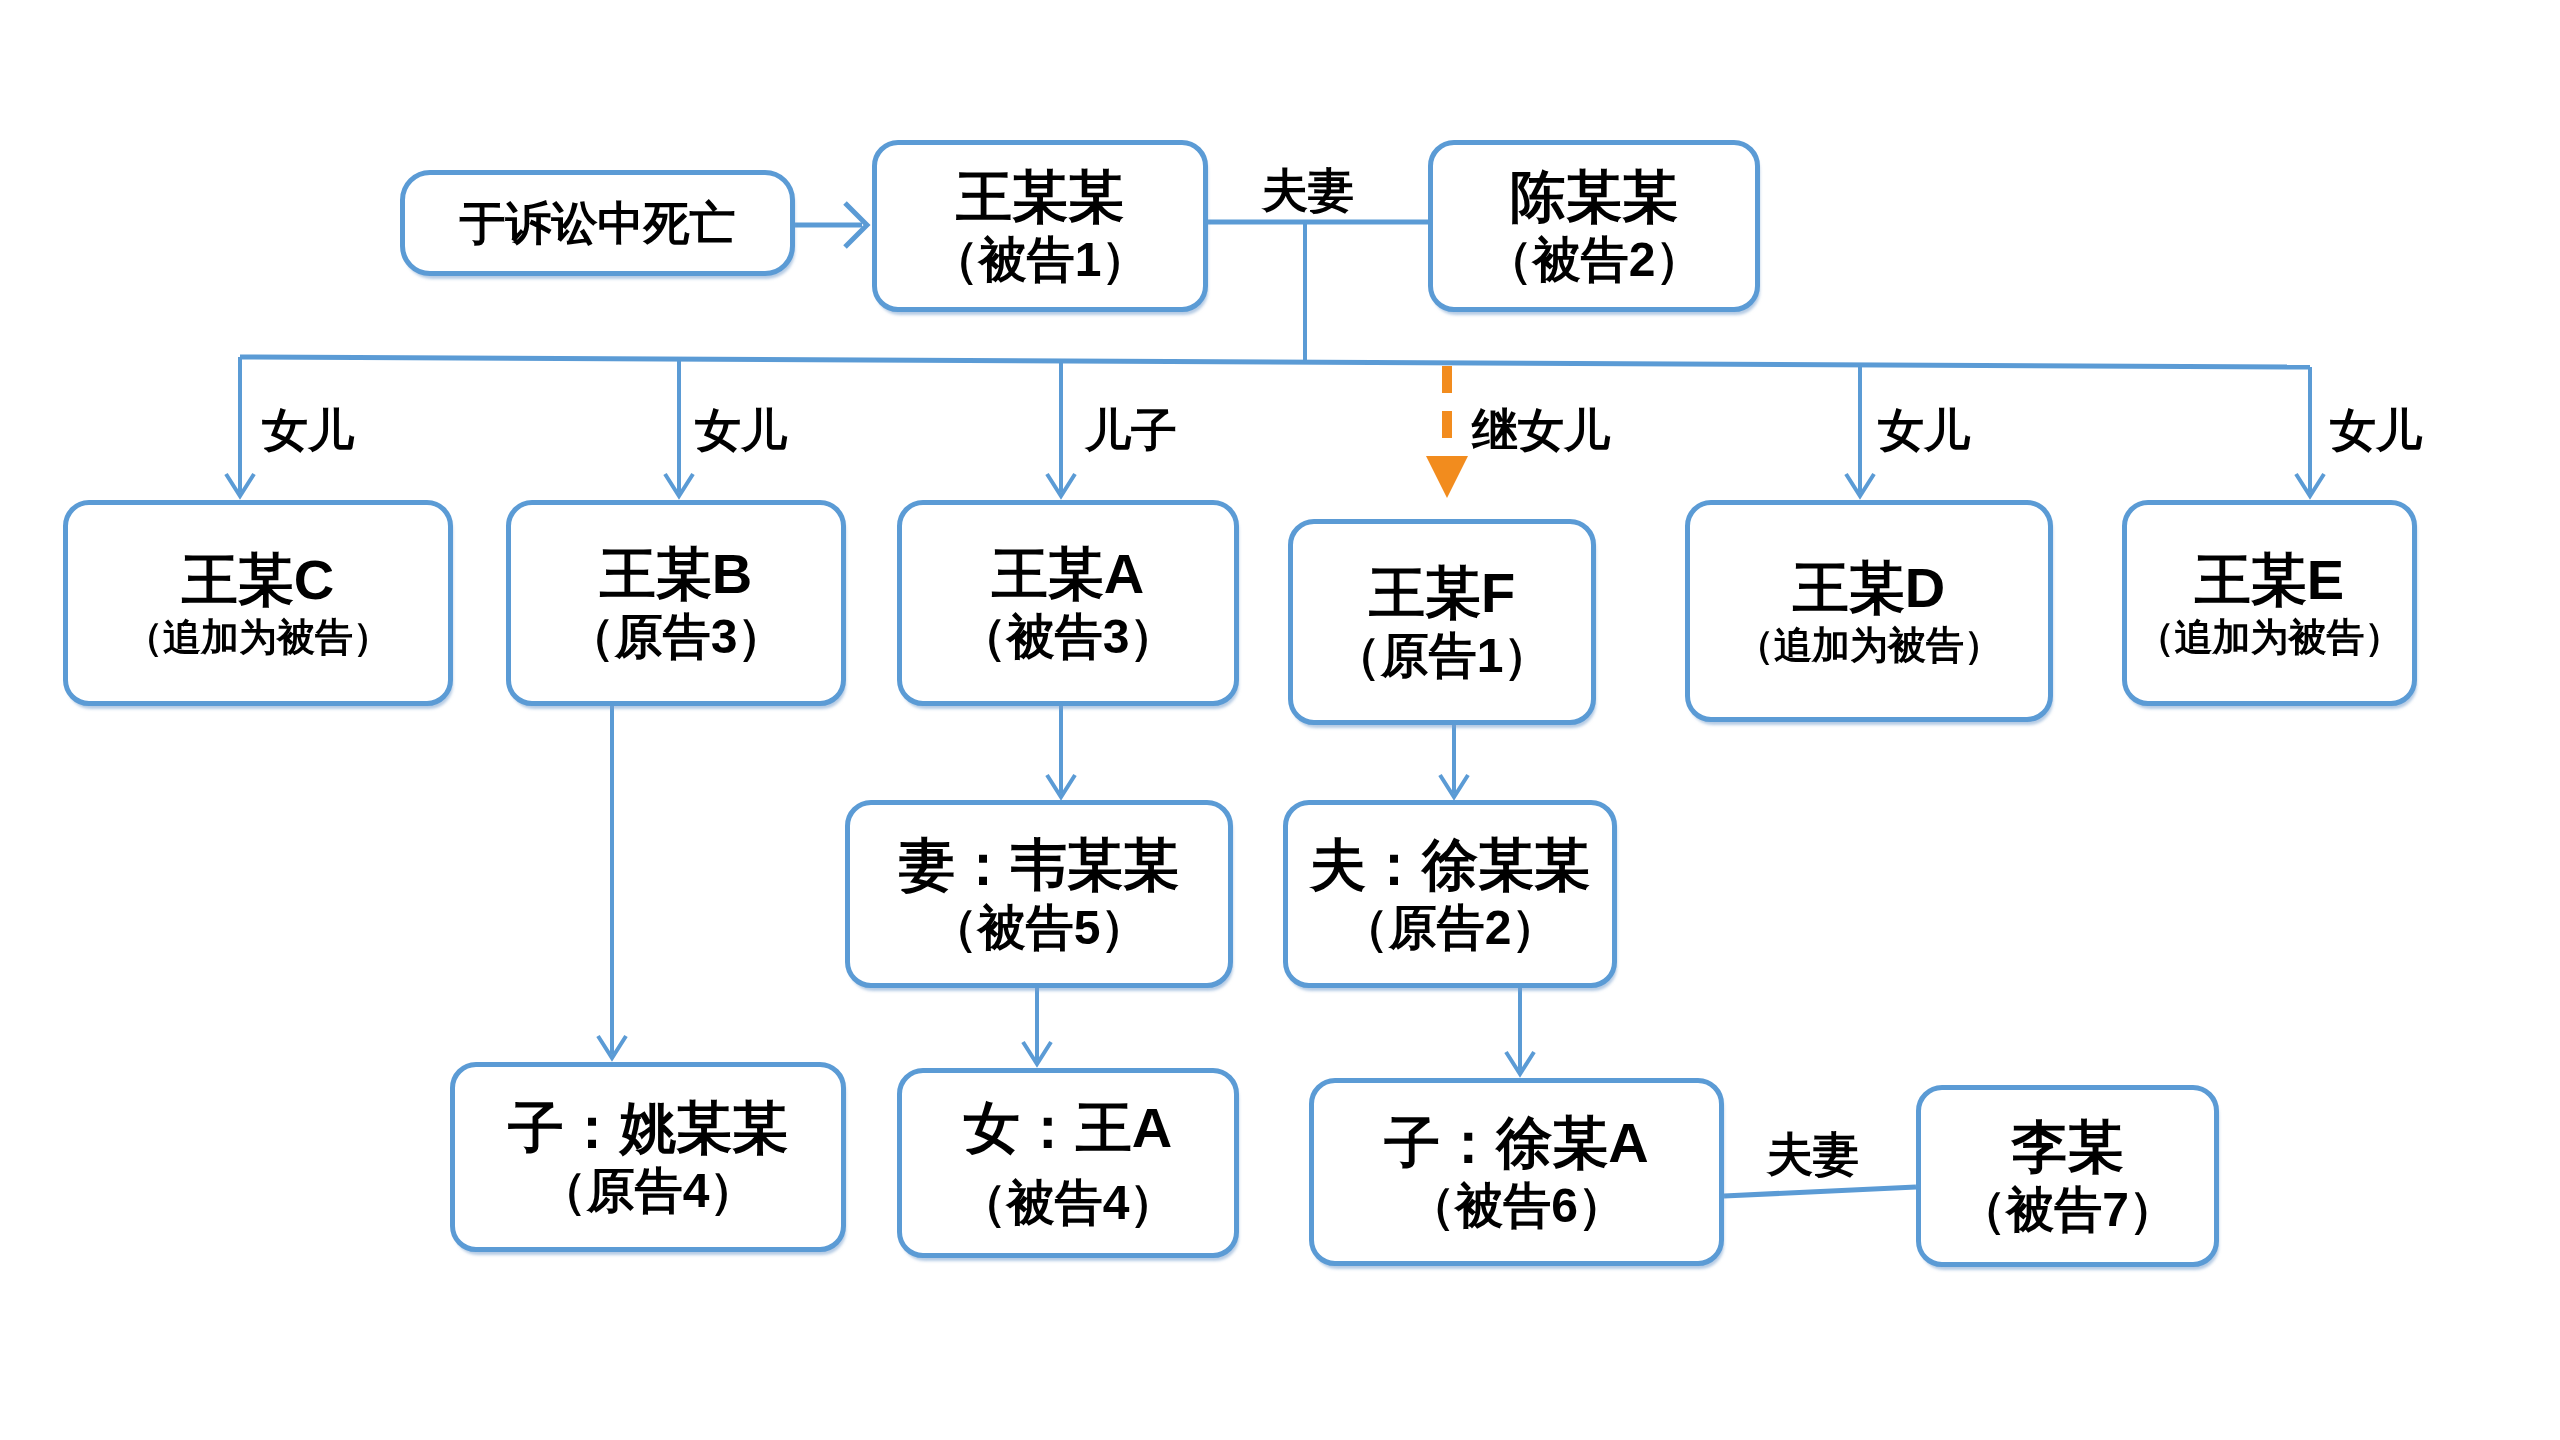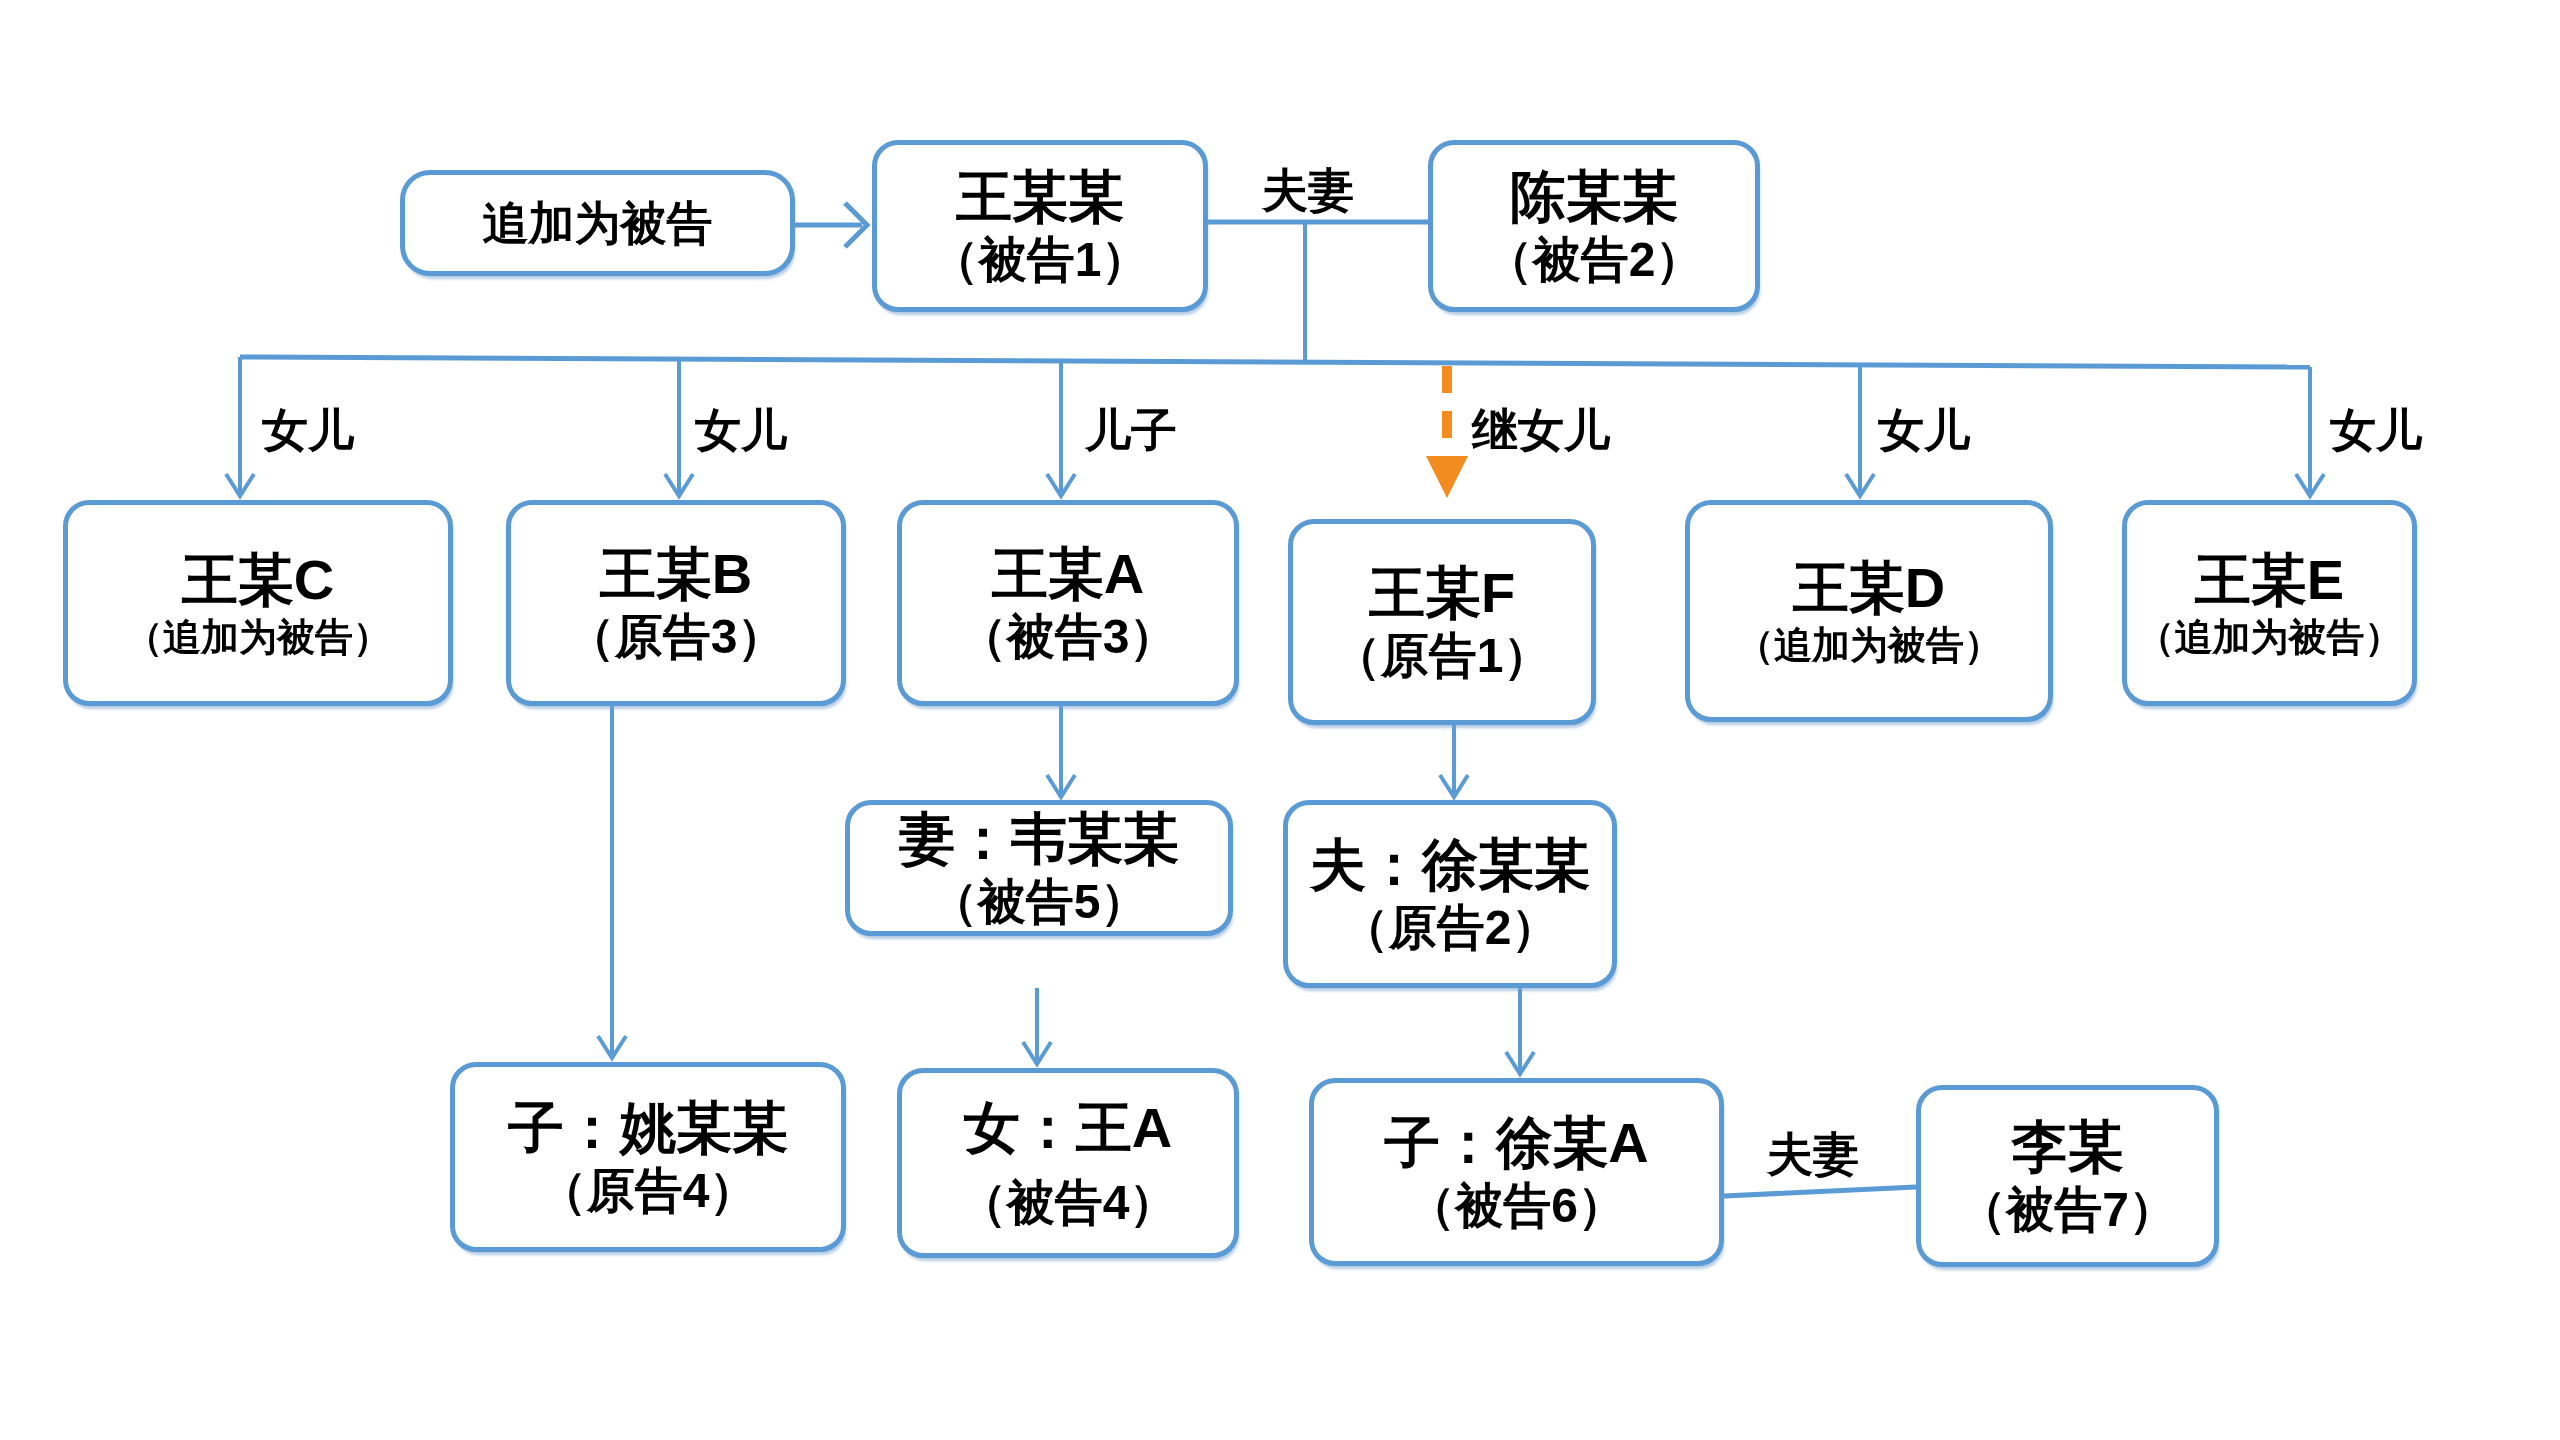--- a/index.html
+++ b/index.html
@@ -36,21 +36,21 @@
 
   
   #n-wang-c{left:63px;top:500px;width:390px;height:206px;}
   #n-wang-b{left:506px;top:500px;width:340px;height:206px;}
   #n-wang-a{left:897px;top:500px;width:342px;height:206px;}
   #n-wang-f{left:1288px;top:519px;width:308px;height:206px;}
   #n-wang-d{left:1685px;top:500px;width:368px;height:222px;}
   #n-wang-e{left:2122px;top:500px;width:295px;height:206px;}
 
   
-  #n-wei-mm{left:845px;top:800px;width:388px;height:136px;}
+  #n-wei-mm{left:845px;top:800px;width:388px;height:188px;}
   #n-xu-mm{left:1283px;top:800px;width:334px;height:188px;}
 
   
   #n-yao-mm{left:450px;top:1062px;width:396px;height:190px;}
   #n-nv-wang-a{left:897px;top:1068px;width:342px;height:190px;gap:12px;}
   #n-xu-a{left:1309px;top:1078px;width:415px;height:188px;}
   #n-li-mou{left:1916px;top:1085px;width:303px;height:182px;}
 
   .edge-label{
     position:absolute;
@@ -115,21 +115,21 @@
     <line x1="1037" y1="988" x2="1037" y2="1060" stroke="#5B9BD5" stroke-width="4"></line>
     <path d="M 1023 1042 L 1037 1064 L 1051 1042" stroke="#5B9BD5" stroke-width="4"></path>
 
     <line x1="1520" y1="988" x2="1520" y2="1070" stroke="#5B9BD5" stroke-width="4"></line>
     <path d="M 1506 1052 L 1520 1074 L 1534 1052" stroke="#5B9BD5" stroke-width="4"></path>
 
     <line x1="1724" y1="1196" x2="1916" y2="1187" stroke="#5B9BD5" stroke-width="5"></line>
   </svg>
 
   <div class="node" id="n-death">
-    <div class="l1">追加为被告</div>
+    <div class="l1">于诉讼中死亡</div>
   </div>
   <div class="node" id="n-wang-mm">
     <div class="l1">王某某</div>
     <div class="l2">（被告1）</div>
   </div>
   <div class="node" id="n-chen-mm">
     <div class="l1">陈某某</div>
     <div class="l2">（被告2）</div>
   </div>
 

